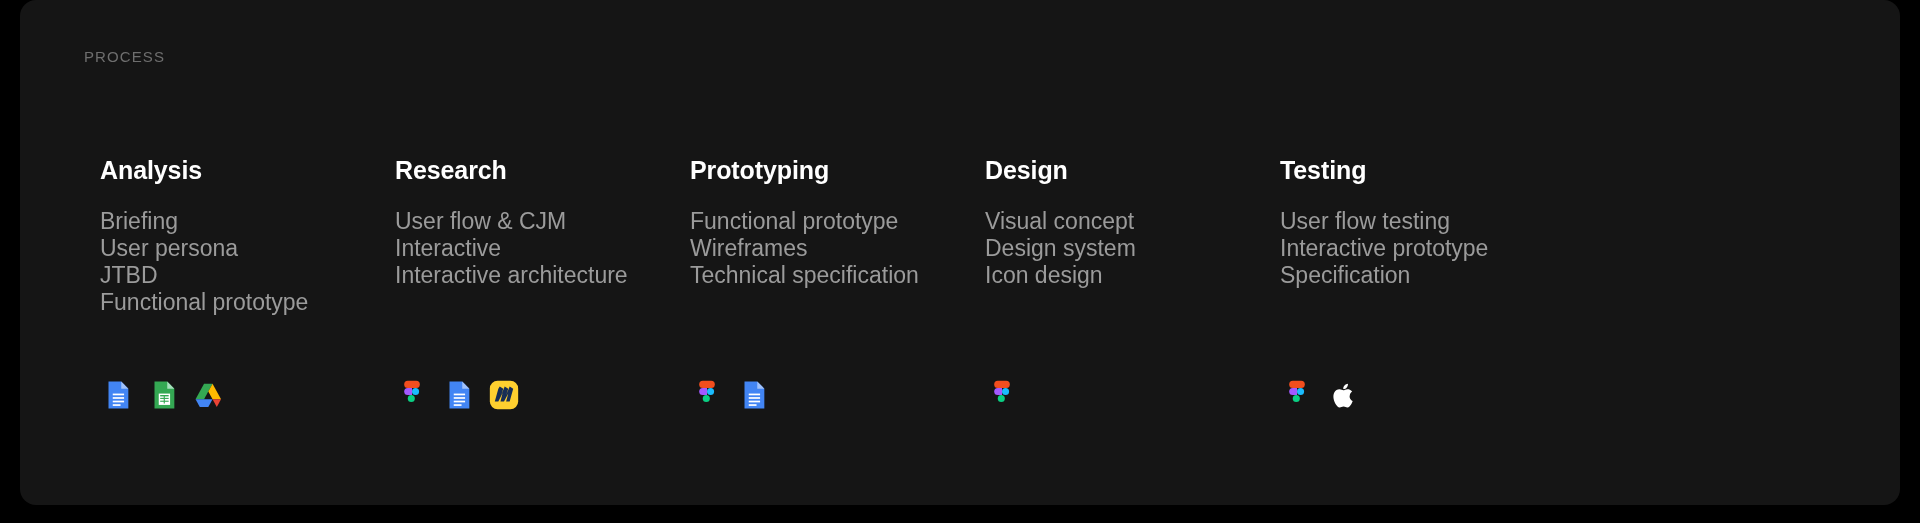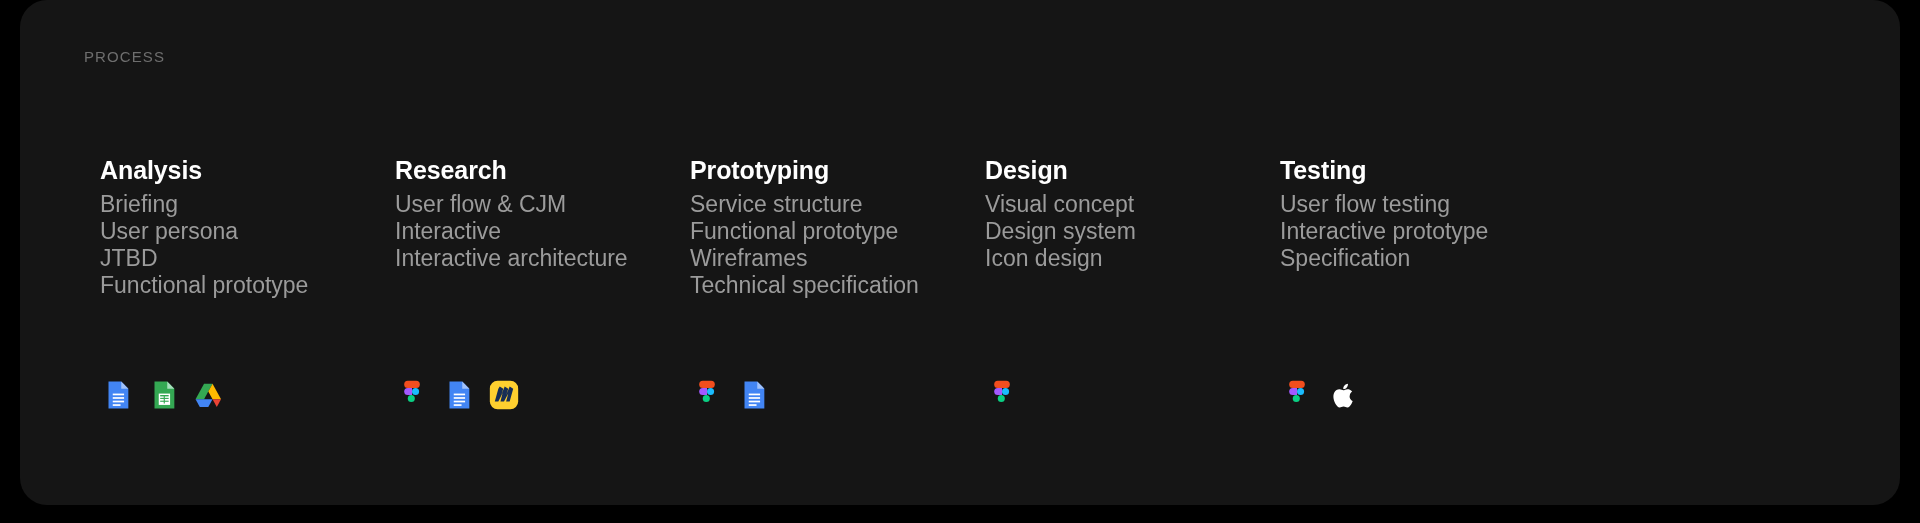--- a/index.html
+++ b/index.html
@@ -12,21 +12,21 @@
     overflow: hidden;
   }
 
   #card {
     position: absolute;
     left: 20px;
     top: 0px;
     width: 1880px;
     height: 505px;
     background: #151515;
-    border-radius: 27px;
+    border-radius: 16px;
   }
 
   #section-label {
     position: absolute;
     left: 64px;
     top: 48px;
     font-size: 15px;
     letter-spacing: 1.1px;
     color: #6e6e6e;
     font-weight: 400;
@@ -41,21 +41,21 @@
   }
 
   .column { width: 295px; flex: 0 0 295px; }
 
   .col-title {
     font-size: 25px;
     font-weight: 700;
     color: #ffffff;
     letter-spacing: -0.1px;
     line-height: 30px;
-    margin-bottom: 6px;
+    margin-bottom: 23px;
   }
 
   .col-items { list-style: none; }
 
   .col-item {
     font-size: 23px;
     line-height: 27px;
     color: #9b9b9b;
     font-weight: 400;
     white-space: nowrap;
@@ -139,21 +139,20 @@
             </svg></span>
           <span class="icon"><svg viewBox="0 0 48 48" width="34" height="34" xmlns="http://www.w3.org/2000/svg">
               <rect x="4" y="4" width="40" height="40" rx="11" fill="#FFD02F"></rect>
               <path d="M18 12l5 3-3 9 5-12 5 3-3 9 5-12 5 3-5 18h-5l3-11-6 11h-5l3-12-6 12h-5l5-18z" fill="#162D55"></path>
             </svg></span>
         </div>
       </div>
       <div class="column" style="position: relative;">
         <div class="col-title">Prototyping</div>
         <ul class="col-items">
-          <li class="col-item">Service structure</li>
           <li class="col-item">Functional prototype</li>
           <li class="col-item">Wireframes</li>
           <li class="col-item">Technical specification</li>
         </ul>
         <div class="icon-row">
           <span class="icon"><svg viewBox="0 0 48 48" width="34" height="34" xmlns="http://www.w3.org/2000/svg">
               <path d="M18 4h6v10h-6a5 5 0 0 1 0-10z" fill="#F24E1E"></path>
               <path d="M24 4h6a5 5 0 0 1 0 10h-6z" fill="#F24E1E"></path>
               <path d="M18 14h6v10h-6a5 5 0 0 1 0-10z" fill="#A259FF"></path>
               <circle cx="29" cy="19" r="5" fill="#1ABCFE"></circle>

